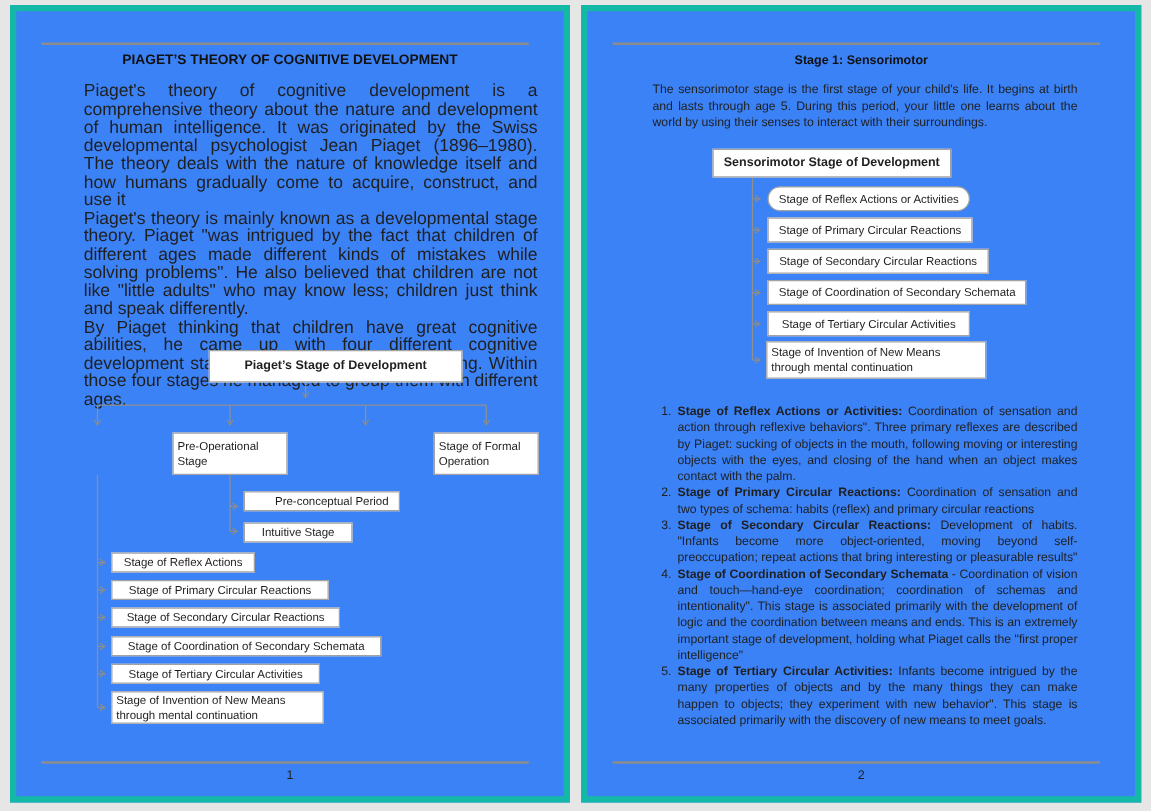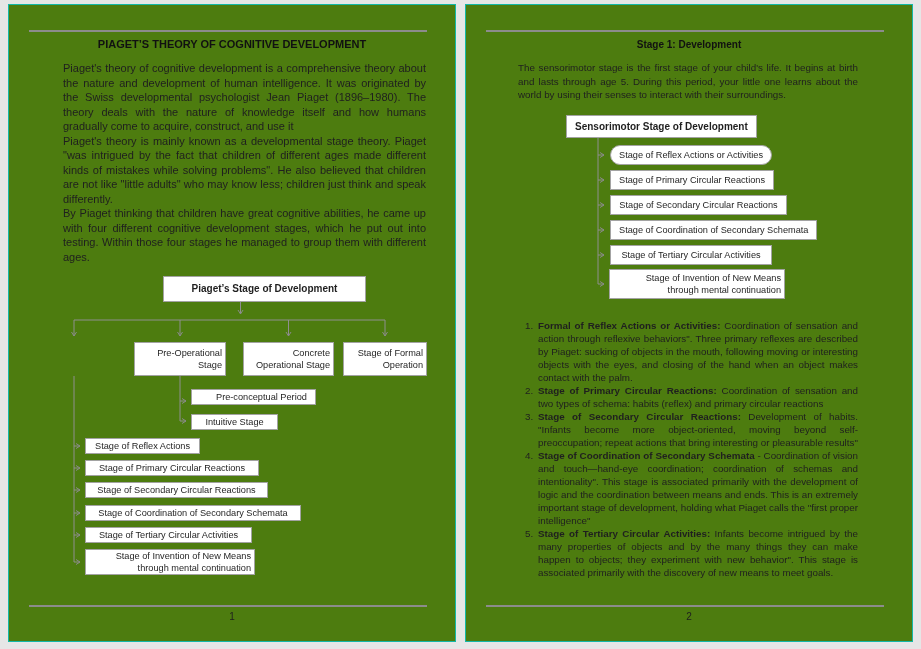--- a/index.html
+++ b/index.html
@@ -1,40 +1,40 @@
 <!DOCTYPE html>
 <html><head>
 <meta charset="utf-8">
 <style>
   html,body{margin:0;padding:0;}
   body{font-family:"Liberation Sans",sans-serif;background:#e6e6e6;}
   .canvas{position:relative;width:921px;height:649px;background:#e6e6e6;overflow:hidden;}
-  .page{position:absolute;top:4px;width:448px;height:638px;background:#4d7c0f;
-        border:1px solid #14b8a6;box-sizing:border-box;color:#1f1f1f;text-decoration:underline;}
+  .page{position:absolute;top:4px;width:448px;height:638px;background:#3b82f6;
+        border:5px solid #14b8a6;box-sizing:border-box;color:#1f1f1f;text-decoration:underline;}
   .hrule,.frule{position:absolute;left:20px;right:28px;height:2px;background:#8c8c8c;}
   .hrule{top:25px;}
   .frule{top:600px;}
   .pnum{position:absolute;top:606px;left:0;right:0;text-align:center;font-size:10px;color:#1f1f1f;}
   .ptitle{position:absolute;left:30px;right:30px;margin:0;text-align:center;font-weight:bold;color:#111;}
   .t1{top:33px;font-size:11px;}
   .t2{top:34px;font-size:10px;}
-  .body1{position:absolute;left:54px;top:56px;width:363px;font-size:11px;line-height:14.5px;
+  .body1{position:absolute;left:54px;top:56px;width:363px;font-size:14px;line-height:14.5px;
          text-align:justify;text-align-last:left;}
   .body1 p{margin:0;}
   .intro2{position:absolute;left:52px;top:56px;width:340px;font-size:9.8px;line-height:13.5px;
           text-align:justify;text-align-last:left;margin:0;}
   .list2{position:absolute;left:59px;top:314px;width:333px;font-size:9.8px;line-height:13px;}
   .li{display:flex;}
   .li-num{width:13px;flex:0 0 13px;}
   .li-txt{flex:1;text-align:justify;text-align-last:left;}
   .li-b{font-weight:bold;}
   .conn{position:absolute;left:0;top:0;pointer-events:none;}
   .dbox{position:absolute;display:flex;align-items:center;justify-content:center;
         background:#fff;border:1px solid #a3a3a3;box-sizing:border-box;
-        font-size:9.2px;color:#1f1f1f;text-align:right;white-space:nowrap;padding:0 8px;}
+        font-size:9.2px;color:#1f1f1f;text-align:left;white-space:nowrap;padding:0 8px;}
   .dbox.wrap{white-space:normal;padding:0 3px;line-height:12.5px;}
   .dbox.bold{font-weight:bold;}
   .root1{font-size:10px;margin-left:24px;}
   .root2{font-size:10px;}
 </style>
 </head>
 <body>
 
 <div class="canvas">
 
@@ -70,40 +70,39 @@
         <path d="M65,485 H71" marker-end="url(#ar1)"></path>
         <path d="M65,508 H71" marker-end="url(#ar1)"></path>
         <path d="M65,530 H71" marker-end="url(#ar1)"></path>
         <path d="M65,557 H71" marker-end="url(#ar1)"></path>
       </g>
     </svg>
 
     <div class="dbox bold root1 wrap" style="left:130px;top:271px;width:203px;height:26px;">Piaget’s Stage of Development</div>
 
     <div class="dbox wrap" style="left:125px;top:337px;width:92px;height:34px;">Pre-Operational Stage</div>
-    <div class="dbox wrap" style="left:234px;top:337px;width:91px;height:34px;">Concrete Operational Stage</div>
     <div class="dbox wrap" style="left:334px;top:337px;width:84px;height:34px;">Stage of Formal Operation</div>
 
     <div class="dbox" style="left:182px;top:384px;height:16px;min-width:118px;padding-left:24px;">Pre-conceptual Period</div>
     <div class="dbox" style="left:182px;top:409px;height:16px;min-width:87px;">Intuitive Stage</div>
 
     <div class="dbox" style="left:76px;top:433px;height:16px;min-width:115px;">Stage of Reflex Actions</div>
     <div class="dbox" style="left:76px;top:455px;height:16px;min-width:174px;">Stage of Primary Circular Reactions</div>
     <div class="dbox" style="left:76px;top:477px;height:16px;min-width:183px;">Stage of Secondary Circular Reactions</div>
     <div class="dbox" style="left:76px;top:500px;height:16px;min-width:216px;">Stage of Coordination of Secondary Schemata</div>
     <div class="dbox" style="left:76px;top:522px;height:16px;min-width:167px;">Stage of Tertiary Circular Activities</div>
     <div class="dbox wrap" style="left:76px;top:544px;width:170px;height:26px;">Stage of Invention of New Means through mental continuation</div>
 
     <div class="frule"></div>
     <div class="pnum">1</div>
   </div>
 
   <div class="page" style="left:465px;">
     <div class="hrule"></div>
-    <h1 class="ptitle t2">Stage 1: Development</h1>
+    <h1 class="ptitle t2">Stage 1: Sensorimotor</h1>
 
     <p class="intro2">The sensorimotor stage is the first stage of your child's life. It begins at birth and lasts through age 5. During this period, your little one learns about the world by using their senses to interact with their surroundings.</p>
 
     <svg class="conn" width="448" height="637" viewBox="0 0 448 637">
       <defs>
         <marker id="ar2" markerWidth="7" markerHeight="7" refX="5" refY="3.5" orient="auto">
           <path d="M1,1 L5,3.5 L1,6" fill="none" stroke="#8a8a8a" stroke-width="1"></path>
         </marker>
       </defs>
       <g stroke="#8f8f8f" stroke-width="1" fill="none">
@@ -122,21 +121,21 @@
     <div class="dbox" style="left:144px;top:140px;height:20px;min-width:162px;border-radius:10px;">Stage of Reflex Actions or Activities</div>
     <div class="dbox" style="left:144px;top:165px;height:20px;min-width:162px;">Stage of Primary Circular Reactions</div>
     <div class="dbox" style="left:144px;top:190px;height:20px;min-width:177px;">Stage of Secondary Circular Reactions</div>
     <div class="dbox" style="left:144px;top:215px;height:20px;min-width:204px;">Stage of Coordination of Secondary Schemata</div>
     <div class="dbox" style="left:144px;top:240px;height:20px;min-width:162px;">Stage of Tertiary Circular Activities</div>
     <div class="dbox wrap" style="left:143px;top:264px;width:176px;height:30px;">Stage of Invention of New Means through mental continuation</div>
 
     <div class="list2">
       <div class="li">
         <div class="li-num">1.</div>
-        <div class="li-txt"><span class="li-b">Formal of Reflex Actions or Activities:</span><span> Coordination of sensation and action through reflexive behaviors". Three primary reflexes are described by Piaget: sucking of objects in the mouth, following moving or interesting objects with the eyes, and closing of the hand when an object makes contact with the palm.</span></div>
+        <div class="li-txt"><span class="li-b">Stage of Reflex Actions or Activities:</span><span> Coordination of sensation and action through reflexive behaviors". Three primary reflexes are described by Piaget: sucking of objects in the mouth, following moving or interesting objects with the eyes, and closing of the hand when an object makes contact with the palm.</span></div>
       </div>
       <div class="li">
         <div class="li-num">2.</div>
         <div class="li-txt"><span class="li-b">Stage of Primary Circular Reactions:</span><span> Coordination of sensation and two types of schema: habits (reflex) and primary circular reactions</span></div>
       </div>
       <div class="li">
         <div class="li-num">3.</div>
         <div class="li-txt"><span class="li-b">Stage of Secondary Circular Reactions:</span><span> Development of habits. "Infants become more object-oriented, moving beyond self-preoccupation; repeat actions that bring interesting or pleasurable results"</span></div>
       </div>
       <div class="li">

